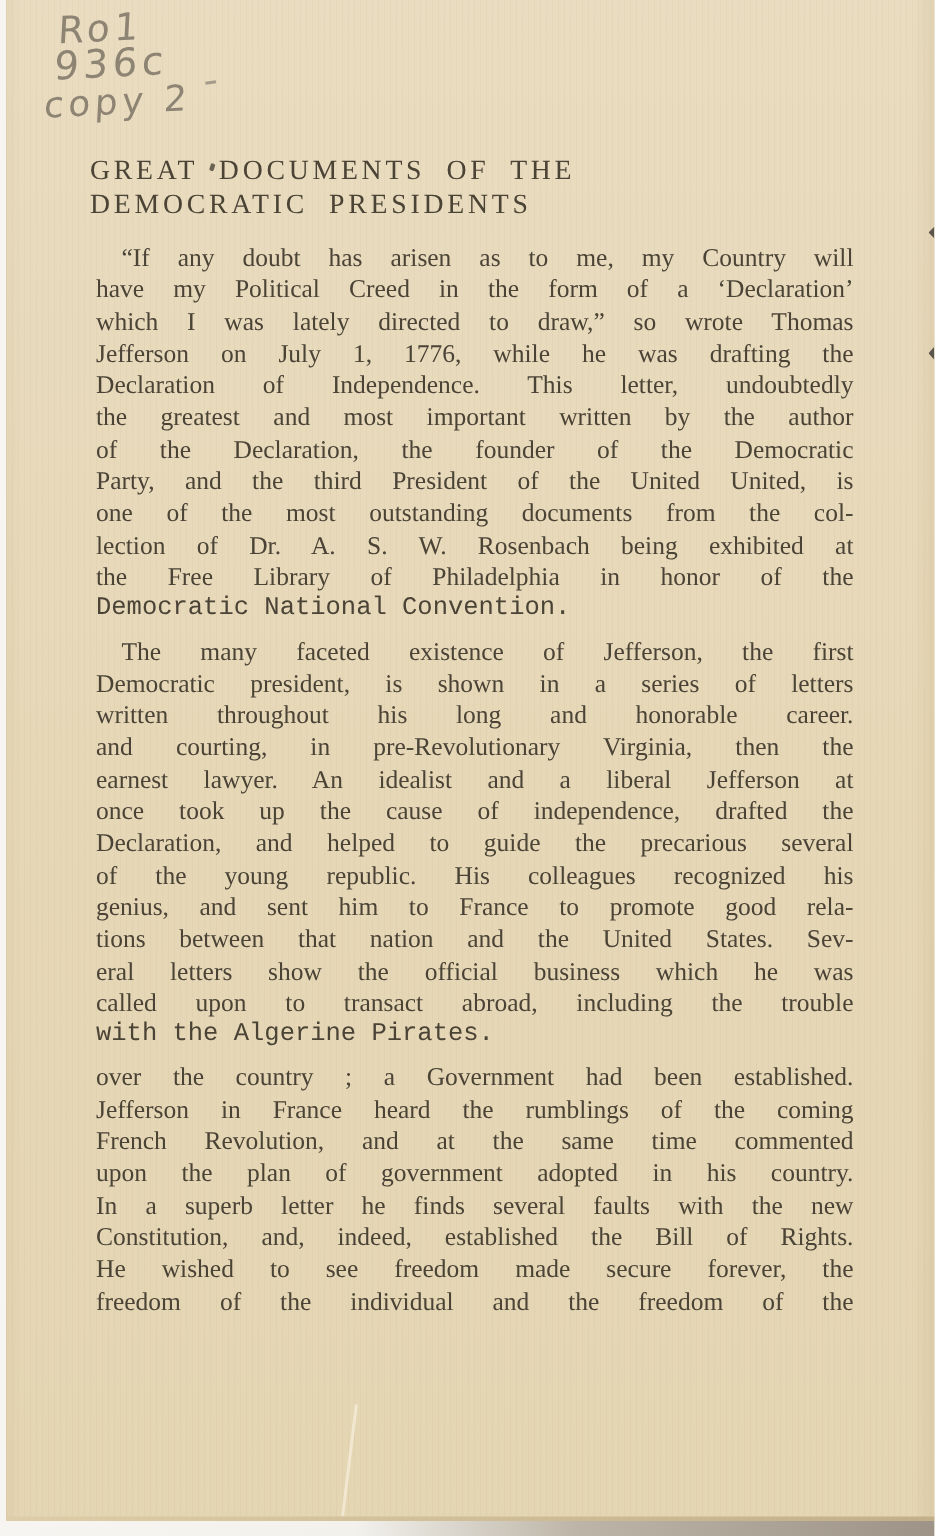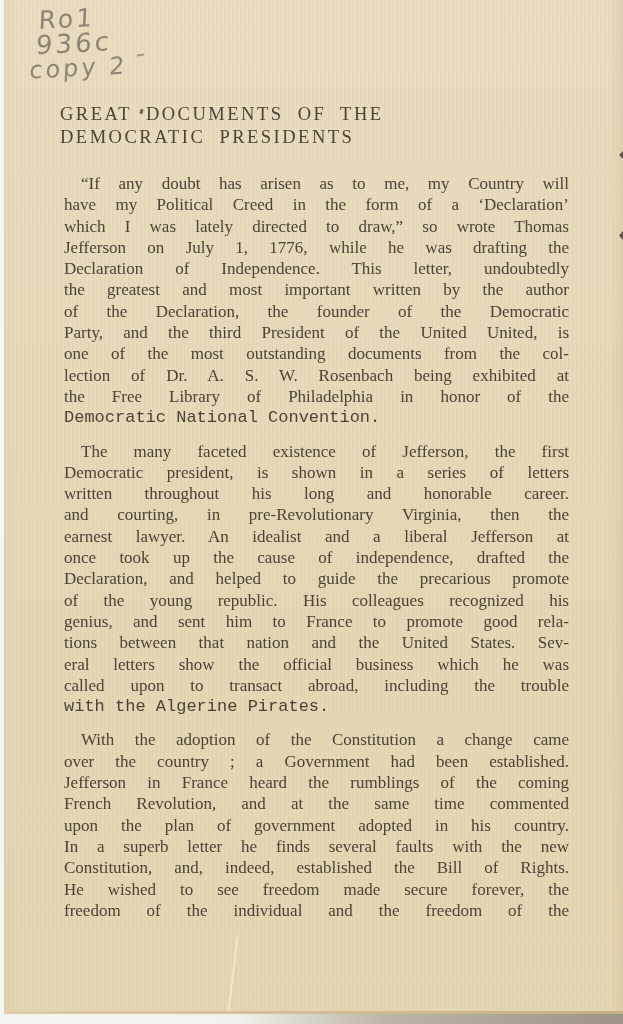--- a/index.html
+++ b/index.html
@@ -111,21 +111,21 @@
   
   .body-text {
     position: absolute;
     top: 161px;
     left: 60px;
     width: 505px;
     color: #4a4336;
     font-size: 17px;
     line-height: 21.3px;
   }
-  .para { margin: 12px 0 7px 0; }
+  .para { margin: 0 0 7px 0; }
   .line {
     text-align: justify;
     text-align-last: justify;
   }
   .line.first { padding-left: 17px; }
   .line.endpara { text-align-last: left; font-family: Liberation Mono, monospace; }
   
   .notch {
     position: absolute;
     right: 0;
@@ -174,31 +174,30 @@
         <div class="line endpara">Democratic National Convention.</div>
       </div>
 
       <div class="para">
         <div class="line first">The many faceted existence of Jefferson, the first</div>
         <div class="line">Democratic president, is shown in a series of letters</div>
         <div class="line">written throughout his long and honorable career.</div>
         <div class="line">and courting, in pre-Revolutionary Virginia, then the</div>
         <div class="line">earnest lawyer.  An idealist and a liberal Jefferson at</div>
         <div class="line">once took up the cause of independence, drafted the</div>
-        <div class="line">Declaration, and helped to guide the precarious promote</div>
+        <div class="line">Declaration, and helped to guide the precarious several</div>
         <div class="line">of the young republic.  His colleagues recognized his</div>
         <div class="line">genius, and sent him to France to promote good rela-</div>
         <div class="line">tions between that nation and the United States.  Sev-</div>
         <div class="line">eral letters show the official business which he was</div>
         <div class="line">called upon to transact abroad, including the trouble</div>
         <div class="line endpara">with the Algerine Pirates.</div>
       </div>
 
       <div class="para">
-        <div class="line first">With the adoption of the Constitution a change came</div>
         <div class="line">over the country ; a Government had been established.</div>
         <div class="line">Jefferson in France heard the rumblings of the coming</div>
         <div class="line">French Revolution, and at the same time commented</div>
         <div class="line">upon the plan of government adopted in his country.</div>
         <div class="line">In a superb letter he finds several faults with the new</div>
         <div class="line">Constitution, and, indeed, established the Bill of Rights.</div>
         <div class="line">He wished to see freedom made secure forever, the</div>
         <div class="line">freedom of the individual and the freedom of the</div>
       </div>
 

